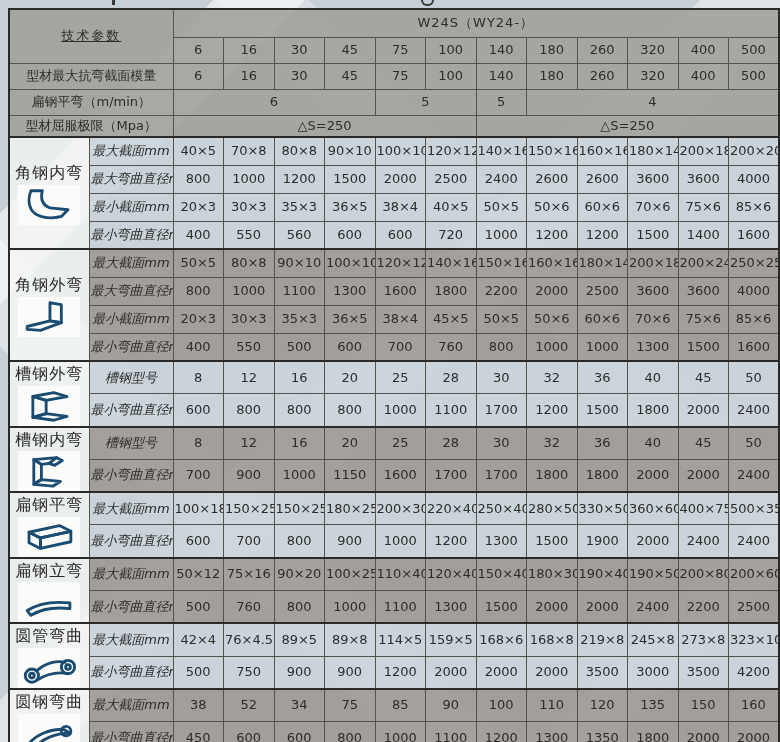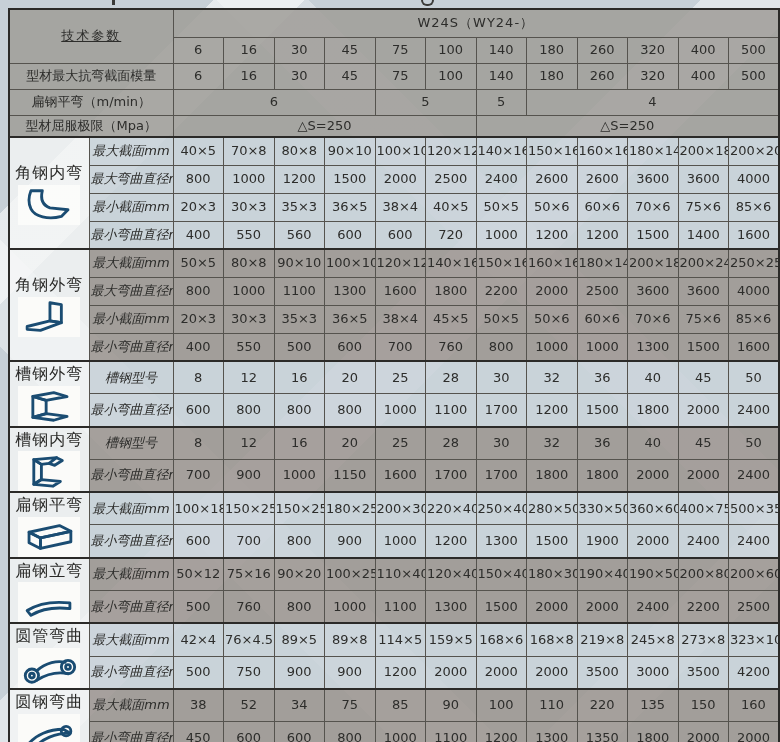--- a/index.html
+++ b/index.html
@@ -484,21 +484,21 @@
           </td>
           <td class="row-label">最大截面mm</td>
           <td>38</td>
           <td>52</td>
           <td>34</td>
           <td>75</td>
           <td>85</td>
           <td>90</td>
           <td>100</td>
           <td>110</td>
-          <td>220</td>
+          <td>120</td>
           <td>135</td>
           <td>150</td>
           <td>160</td>
         </tr>
         <tr class="sec-dark" style="height: 27px;">
           <td class="row-label">最小弯曲直径mm</td>
           <td>450</td>
           <td>600</td>
           <td>600</td>
           <td>800</td>

